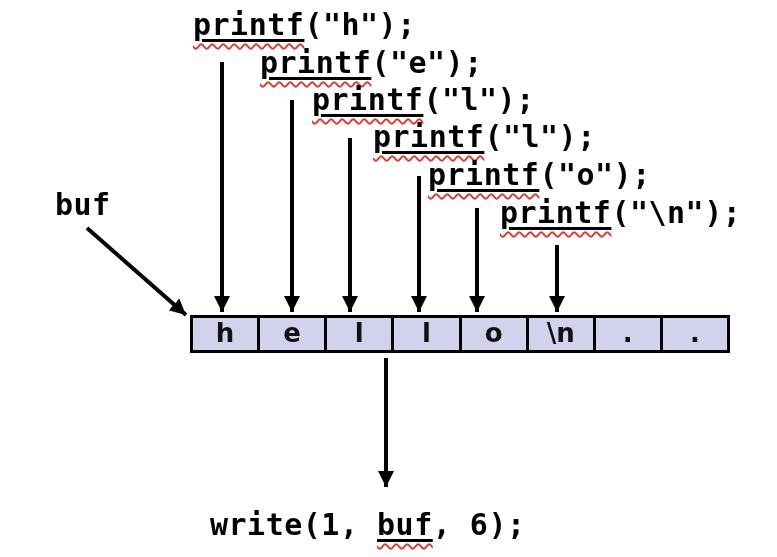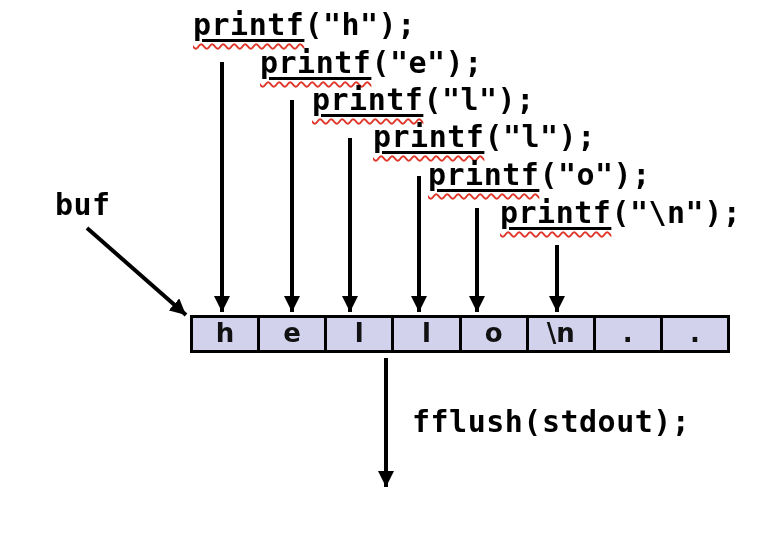--- a/index.html
+++ b/index.html
@@ -109,16 +109,16 @@
     <div class="cell">h</div>
     <div class="cell">e</div>
     <div class="cell">l</div>
     <div class="cell">l</div>
     <div class="cell">o</div>
     <div class="cell">\n</div>
     <div class="cell">.</div>
     <div class="cell">.</div>
   </div>
 
-  <div class="code" style="left:412px; top:405px;">fflush(stdout);</div>
 
+  <div class="code" style="left:210px; top:508px;"><span>write(1, </span><span class="squiggle"><span class="kw">buf</span></span><span>, 6);</span></div>
 
 </div>
 
 </body></html>

